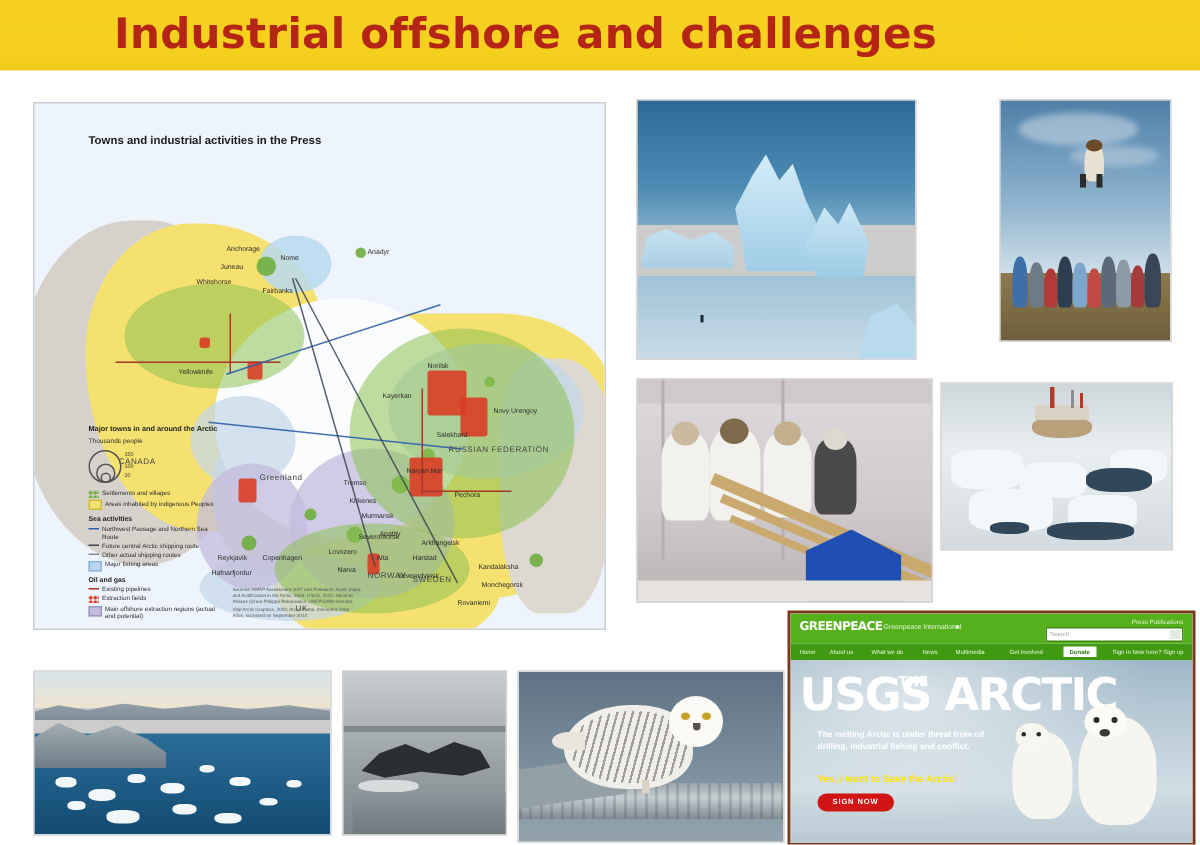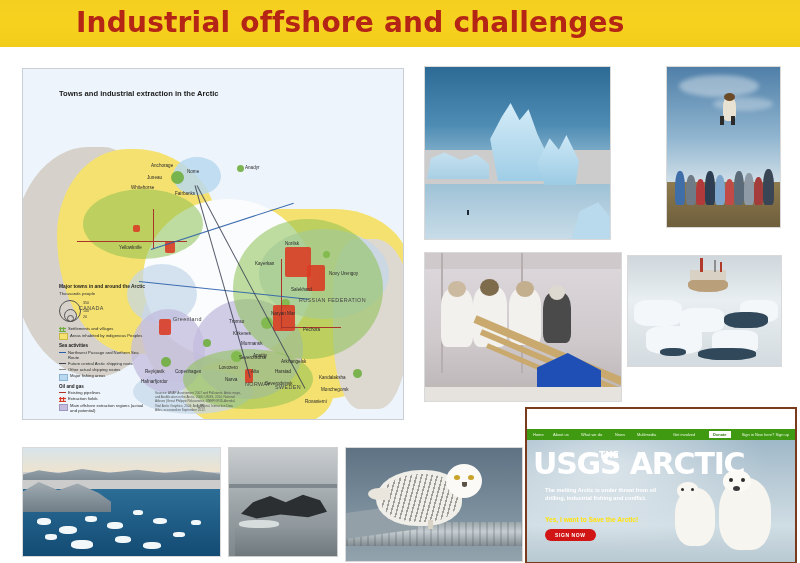--- a/index.html
+++ b/index.html
@@ -152,21 +152,21 @@
 
   <div class="landmass" id="ocean-center"></div>
 
   <div class="sea-blue" id="sea-1"></div>
   <div class="shelf" id="shelf-1"></div>
   <div class="shelf" id="shelf-2"></div>
   <div class="shelf" id="shelf-3"></div>
   <div class="purple-zone" id="pz-1"></div>
   <div class="purple-zone" id="pz-2"></div>
 
-  <div id="map-title">Towns and industrial extraction in the Arctic</div>
+  <div id="map-title">Towns and industrial activities in the Press</div>
 
   <div class="green-dot" style="left:148px;top:102px;width:13px;height:13px;"></div>
   <div class="green-dot" style="left:214px;top:96px;width:7px;height:7px;"></div>
   <div class="green-dot" style="left:258px;top:230px;width:9px;height:9px;"></div>
   <div class="green-dot" style="left:238px;top:248px;width:12px;height:12px;"></div>
   <div class="green-dot" style="left:180px;top:270px;width:8px;height:8px;"></div>
   <div class="green-dot" style="left:208px;top:282px;width:11px;height:11px;"></div>
   <div class="green-dot" style="left:138px;top:288px;width:10px;height:10px;"></div>
   <div class="green-dot" style="left:300px;top:182px;width:7px;height:7px;"></div>
   <div class="green-dot" style="left:330px;top:300px;width:9px;height:9px;"></div>
@@ -390,20 +390,30 @@
   <div style="position:absolute;left:34px;top:26px;width:78px;height:48px;border-radius:55% 45% 45% 50%;background:repeating-linear-gradient(105deg,rgba(80,78,70,.5) 0 1.5px,transparent 1.5px 5px);"></div>
   <div class="owl-head" style="left:100px;top:16px;width:36px;height:34px;"></div>
   <div style="position:absolute;left:108px;top:27px;width:6px;height:5px;background:#c8a32a;border-radius:50%;"></div>
   <div style="position:absolute;left:122px;top:27px;width:6px;height:5px;background:#c8a32a;border-radius:50%;"></div>
   <div style="position:absolute;left:116px;top:34px;width:5px;height:5px;background:#5a5147;border-radius:0 0 50% 50%;"></div>
   <div style="position:absolute;left:22px;top:40px;width:22px;height:12px;background:#eae6de;border-radius:50% 10% 10% 50%;"></div>
   <div style="position:absolute;left:82px;top:72px;width:5px;height:9px;background:#d9d3c6;"></div>
 </div>
 
 <div class="photo" id="ph-gp">
+  <div id="gp-top">
+    <div id="gp-logo">GREENPEACE</div>
+    <div id="gp-intl">Greenpeace International</div>
+    <div id="gp-flag">▾</div>
+    <div id="gp-press">Press  Publications</div>
+    <div id="gp-search">
+      <div id="gp-search-ph">Search</div>
+      <div id="gp-search-btn"></div>
+    </div>
+  </div>
   <div id="gp-nav">
     <div class="gp-nav-item" style="left:6px;">Home</div>
     <div class="gp-nav-item" style="left:26px;">About us</div>
     <div class="gp-nav-item" style="left:54px;">What we do</div>
     <div class="gp-nav-item" style="left:88px;">News</div>
     <div class="gp-nav-item" style="left:110px;">Multimedia</div>
     <div class="gp-nav-item" style="left:146px;">Get involved</div>
     <div id="gp-nav-donate" style="left:182px;">Donate</div>
     <div class="gp-nav-right" style="right:6px;">Sign in   New here?   Sign up</div>
   </div>

